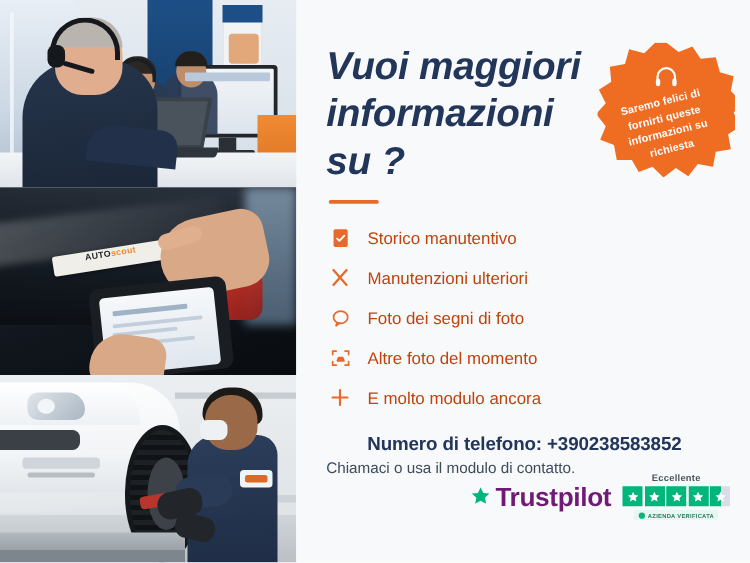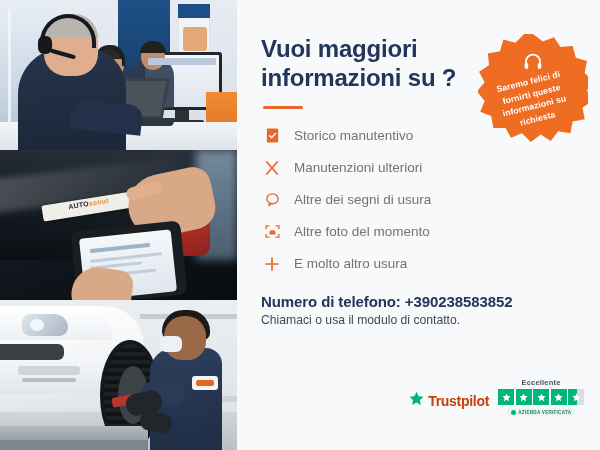--- a/index.html
+++ b/index.html
@@ -113,46 +113,46 @@
   .p3 .glove { position:absolute; left:126px; top:92px; width:36px; height:22px; background:#22262a; border-radius:10px; transform:rotate(-12deg); }
   .p3 .glove2 { position:absolute; left:140px; top:112px; width:32px; height:20px; background:#22262a; border-radius:9px; transform:rotate(14deg); }
   .p3 .arm { position:absolute; left:140px; top:80px; width:46px; height:26px; background:#2a3b58; border-radius:14px; transform:rotate(-8deg); }
   .p3 .badge3 { position:absolute; left:192px; top:76px; width:26px; height:14px; background:#f2f4f6; border-radius:3px; }
   .p3 .badge3:after { content:""; position:absolute; left:4px; top:4px; width:18px; height:6px; background:#e06a22; border-radius:2px; }
   .p3 .tool { position:absolute; left:112px; top:96px; width:22px; height:10px; background:#b8352c; border-radius:3px; transform:rotate(-10deg); }
 
   
   .content { position:relative; width:363px; height:450px; background:#f8f9fa; padding:34px 22px 0 24px; }
 
-  .headline { font-size:24px; line-height:1.22; font-weight:bold; color:#22365a; letter-spacing:-.2px; max-width:215px; }
+  .headline { font-size:31px; line-height:1.22; font-weight:bold; color:#22365a; letter-spacing:-.2px; max-width:215px;font-style:italic; }
   .divider { width:40px; height:3px; background:#e8692a; margin:13px 0 16px 2px; border-radius:2px; }
 
   .feature-list { list-style:none; }
   .feature { display:flex; align-items:center; margin-bottom:10px; }
   .f-icon { width:22px; height:22px; margin-right:11px; flex:0 0 22px; display:flex; align-items:center; justify-content:center; color:#e8692a; }
-  .f-label { font-size:13.5px; color:#737373;text-align:center; }
+  .f-label { font-size:13.5px; color:#c2410c;text-align:center; }
 
   .phone-block { margin-top:18px; }
-  .phone { font-size:15px; font-weight:bold; color:#22365a; letter-spacing:-.1px; }
+  .phone { font-size:15px; font-weight:bold; color:#22365a; letter-spacing:-.1px;text-align:center; }
   .sub { font-size:12.2px; color:#3d4b5a; line-height:1.55; margin-top:7px; }
 
   
   .starburst { position:absolute; right:12px; top:34px; width:110px; height:108px; }
   .sb-shape { position:absolute; inset:0; background:#ef6c23;
     clip-path:polygon(50% 0%,59% 7%,69% 3%,75% 12%,86% 11%,89% 22%,99% 25%,97% 36%,105% 44%,99% 52%,104% 62%,95% 68%,97% 79%,86% 81%,84% 92%,73% 90%,66% 99%,57% 93%,48% 100%,40% 92%,30% 96%,25% 87%,14% 87%,12% 76%,2% 72%,6% 62%,-1% 53%,6% 45%,1% 35%,10% 29%,9% 18%,20% 16%,23% 5%,34% 8%,42% 0%);
   }
   .sb-icon { position:absolute; left:50%; top:17px; transform:translateX(-50%); color:#ffffff; }
   .sb-text { position:absolute; left:0; right:0; top:41px; text-align:center;
     font-size:8.6px; font-weight:bold; color:#ffffff; line-height:1.48;
     transform:rotate(-14deg); letter-spacing:.1px; padding:0 12px; }
 
   
   .trust { position:absolute; right:16px; bottom:34px; display:flex; align-items:flex-end; gap:9px; }
   .tp-logo { display:flex; align-items:center; gap:3px; padding-bottom:5px; }
-  .tp-name { font-size:14px; font-weight:bold; color:#c2410c; letter-spacing:-.3px; }
+  .tp-name { font-size:21px; font-weight:bold; color:#701a75; letter-spacing:-.3px; }
   .tp-right { display:flex; flex-direction:column; align-items:center; }
   .tp-rating { font-size:7.5px; font-weight:bold; color:#4a5560; letter-spacing:.2px; margin-bottom:2px; }
   .stars { display:flex; gap:1.5px; }
   .star { width:16px; height:16px; background:#00b67a; display:flex; align-items:center; justify-content:center; }
   .star.half { background:linear-gradient(90deg,#00b67a 55%,#dcdce6 55%); }
   .verified { margin-top:3px; background:#e7f6f0; border-radius:2px; padding:1.5px 4px; display:flex; align-items:center; gap:2.5px; }
   .verified-dot { width:5px; height:5px; border-radius:50%; background:#00b67a; flex:0 0 5px; }
   .verified-txt { font-size:4.6px; font-weight:bold; color:#2f7a62; letter-spacing:.25px; white-space:nowrap; }
 </style>
 </head>
@@ -268,41 +268,41 @@
         <span class="f-label">Manutenzioni ulteriori</span>
       </li>
 
       <li class="feature">
         <span class="f-icon">
           <svg width="17" height="17" viewBox="0 0 24 24" stroke="#e8692a" stroke-width="1.9" fill="none">
               <ellipse cx="12" cy="11" rx="8" ry="7"></ellipse>
               <path d="M8.5 16.5L6.5 21l5-4"></path>
             </svg>
         </span>
-        <span class="f-label">Altre dei segni di usura</span>
+        <span class="f-label">Foto dei segni di foto</span>
       </li>
 
       <li class="feature">
         <span class="f-icon">
           <svg width="17" height="17" viewBox="0 0 24 24" stroke="#e8692a" stroke-width="1.9" fill="none" stroke-linecap="round">
               <path d="M3 8V4h4M17 4h4v4M21 16v4h-4M7 20H3v-4"></path>
               <path d="M7.5 14.5h9l-1.2-3.2a1.4 1.4 0 00-1.3-.9h-4a1.4 1.4 0 00-1.3.9z" fill="#e8692a" stroke="none"></path>
               <rect x="7.5" y="13.8" width="9" height="2.4" rx="1" fill="#e8692a" stroke="none"></rect>
             </svg>
         </span>
         <span class="f-label">Altre foto del momento</span>
       </li>
 
       <li class="feature">
         <span class="f-icon">
           <svg width="18" height="18" viewBox="0 0 24 24" stroke="#e8692a" stroke-width="2.3" stroke-linecap="round">
               <path d="M12 4v16M4 12h16"></path>
             </svg>
         </span>
-        <span class="f-label">E molto altro usura</span>
+        <span class="f-label">E molto modulo ancora</span>
       </li>
 
     </ul>
 
     <div class="phone-block">
       <div class="phone">Numero di telefono: +390238583852</div>
       <div class="sub" style="margin-top:1px">Chiamaci o usa il modulo di contatto.</div>
     </div>
 
     <div class="starburst">

